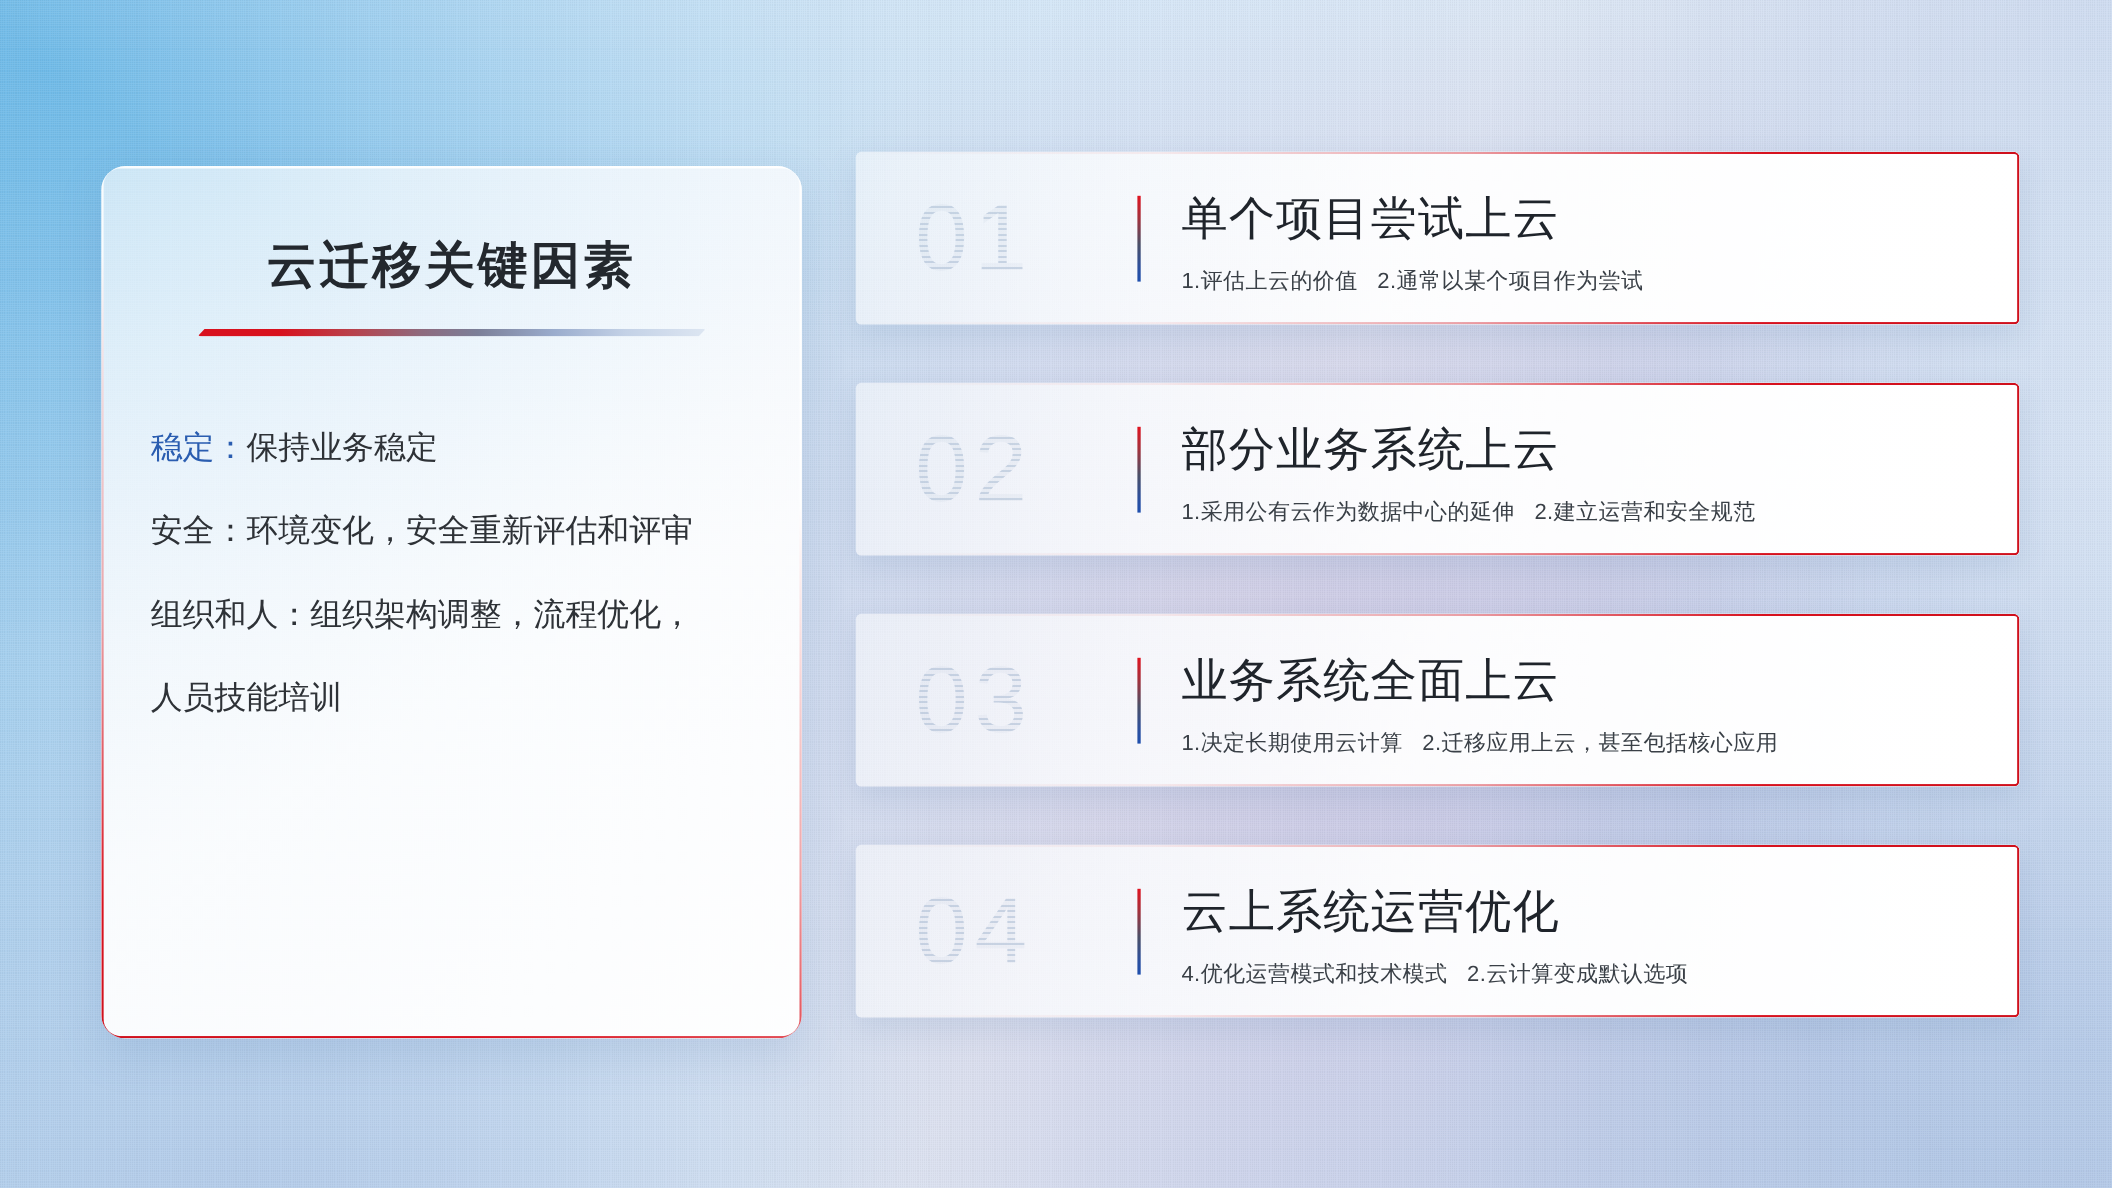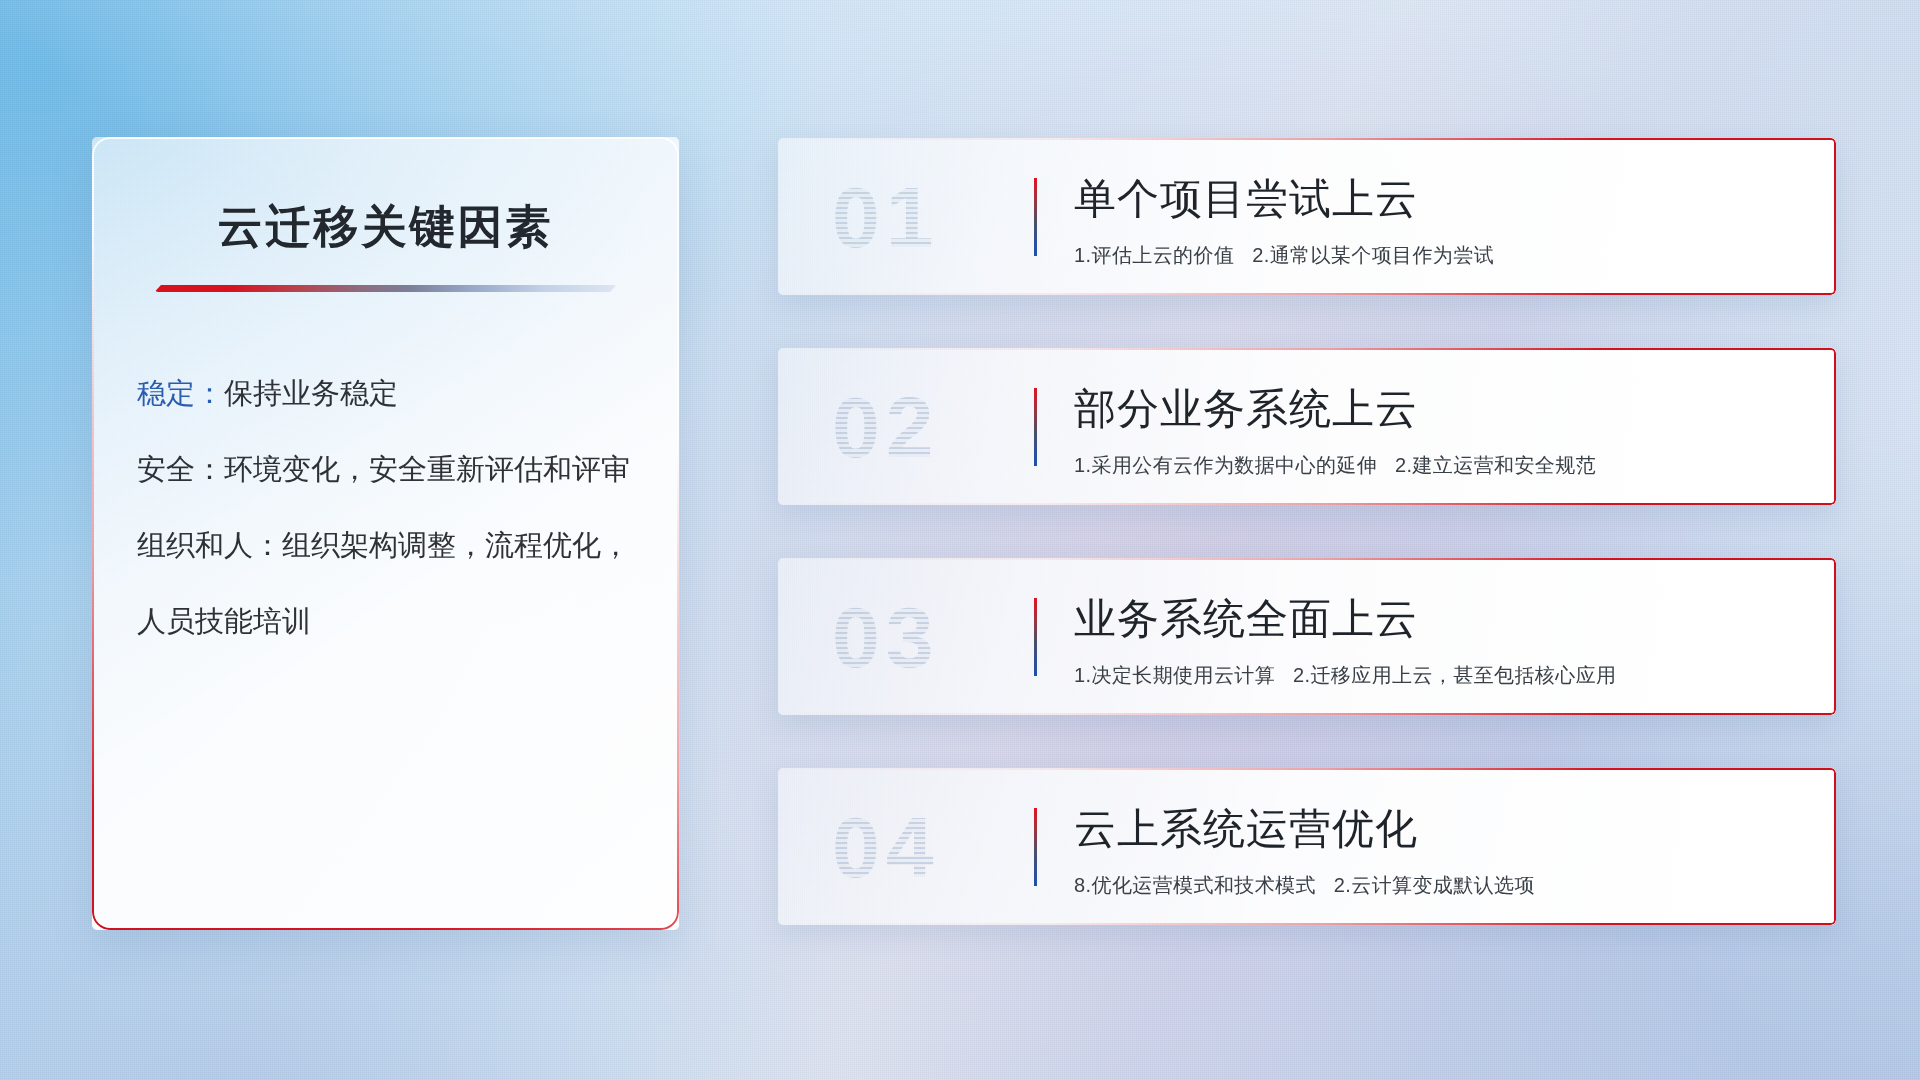--- a/index.html
+++ b/index.html
@@ -45,23 +45,23 @@
   .bg-noise{
     opacity:.12;
     background-image:
       repeating-linear-gradient(0deg, rgba(255,255,255,.5) 0 1px, rgba(0,0,0,0) 1px 2px),
       repeating-linear-gradient(90deg, rgba(0,0,0,.25) 0 1px, rgba(0,0,0,0) 1px 2px);
   }
 
   
   .left-panel{
     position:absolute;
-    left:92px; top:137px;
-    width:587px; height:793px;
-    border-radius:5px;
+    left:92px; top:151px;
+    width:637px; height:793px;
+    border-radius:22px;
     background:linear-gradient(152deg,
         rgba(255,255,255,.62) 0%,
         rgba(252,253,255,.80) 28%,
         rgba(255,255,255,.92) 58%,
         rgba(255,255,255,.97) 100%);
     box-shadow:0 14px 40px rgba(90,130,175,.18);
     overflow:hidden;
   }
   .left-panel::before{
     content:"";
@@ -149,21 +149,21 @@
     -webkit-mask-composite:xor;
     mask-composite:exclude;
     pointer-events:none;
   }
 
   .step-num{
     position:absolute;
     left:54px; top:50%;
     transform:translateY(-50%);
     font-size:86px;
-    font-weight:700;
+    font-weight:400;
     letter-spacing:6px;
     color:#8fa6c4;
     opacity:.42;
     -webkit-mask-image:repeating-linear-gradient(180deg,#000 0 2px, rgba(0,0,0,.18) 2px 5px);
     mask-image:repeating-linear-gradient(180deg,#000 0 2px, rgba(0,0,0,.18) 2px 5px);
     user-select:none;
   }
 
   .step-divider{
     position:absolute;
@@ -241,16 +241,16 @@
       <div class="step-body">
         <div class="step-title">业务系统全面上云</div>
         <div class="step-sub">1.决定长期使用云计算   2.迁移应用上云，甚至包括核心应用</div>
       </div>
     </article>
     <article class="step">
       <div class="step-num">04</div>
       <div class="step-divider"></div>
       <div class="step-body">
         <div class="step-title">云上系统运营优化</div>
-        <div class="step-sub">8.优化运营模式和技术模式   2.云计算变成默认选项</div>
+        <div class="step-sub">4.优化运营模式和技术模式   2.云计算变成默认选项</div>
       </div>
     </article>
   </section>
 
 </body></html>

